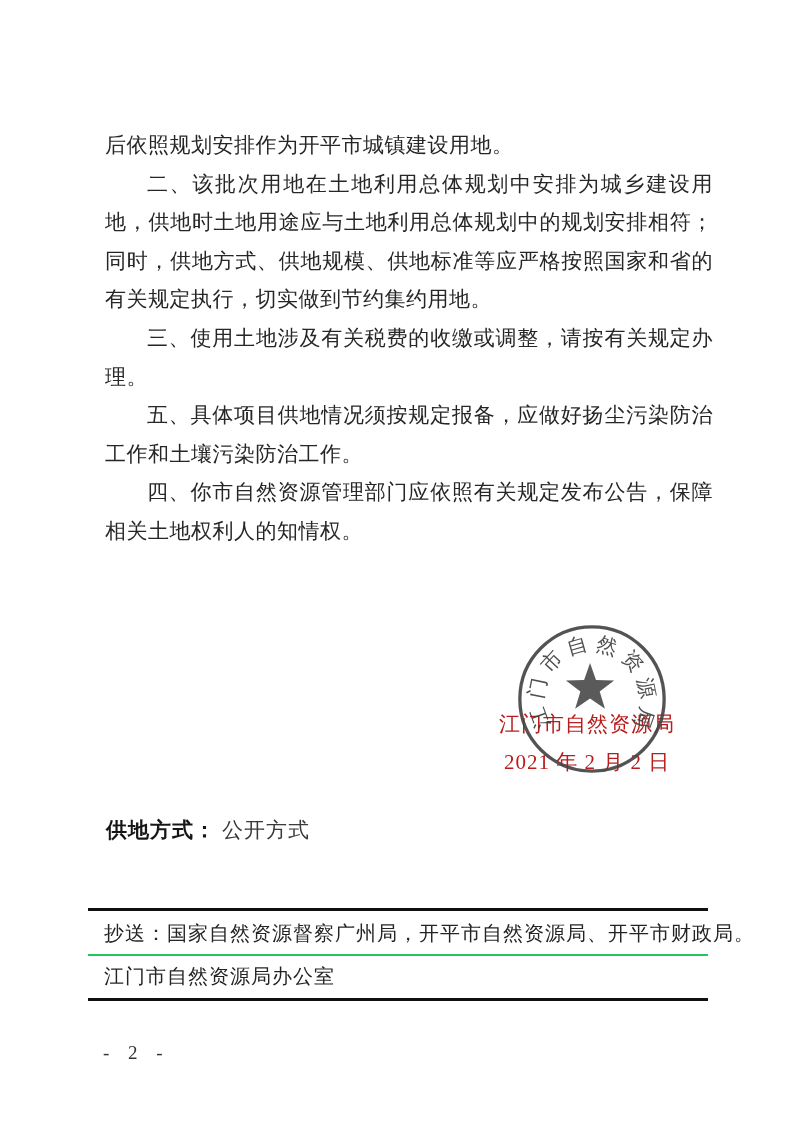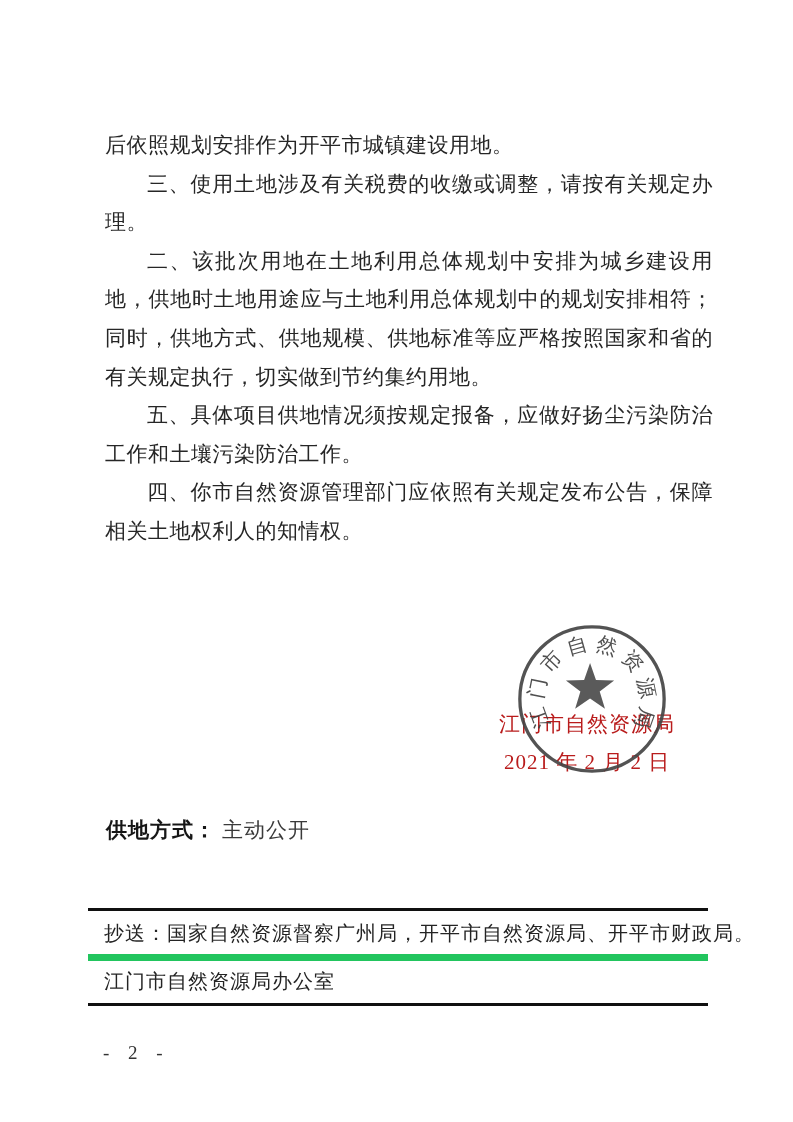--- a/index.html
+++ b/index.html
@@ -67,21 +67,21 @@
   .footer {
     position: absolute;
     left: 88px; top: 908px; width: 620px;
     border-top: 3px solid #101010;
     border-bottom: 3px solid #101010;
     font-size: 20px;
     color: #242424;
   }
   .footer .cc-row {
     padding: 9px 16px 7px 16px;
-    border-bottom: 7px solid #22c55e;
+    border-bottom: 2px solid #22c55e;
     letter-spacing: 1px;
     white-space: nowrap;
   }
   .footer .issue-row {
     display: flex;
     justify-content: space-between;
     align-items: flex-end;
     padding: 7px 16px 8px 16px;
     letter-spacing: 1px;
   }
@@ -95,22 +95,22 @@
     color: #333333;
   }
 </style>
 </head>
 <body>
 
 <div class="page">
 
   <div class="body-text">
     <p>后依照规划安排作为开平市城镇建设用地。</p>
+    <p class="indent">二、该批次用地在土地利用总体规划中安排为城乡建设用地，供地时土地用途应与土地利用总体规划中的规划安排相符；同时，供地方式、供地规模、供地标准等应严格按照国家和省的有关规定执行，切实做到节约集约用地。</p>
     <p class="indent">三、使用土地涉及有关税费的收缴或调整，请按有关规定办理。</p>
-    <p class="indent">二、该批次用地在土地利用总体规划中安排为城乡建设用地，供地时土地用途应与土地利用总体规划中的规划安排相符；同时，供地方式、供地规模、供地标准等应严格按照国家和省的有关规定执行，切实做到节约集约用地。</p>
     <p class="indent">五、具体项目供地情况须按规定报备，应做好扬尘污染防治工作和土壤污染防治工作。</p>
     <p class="indent">四、你市自然资源管理部门应依照有关规定发布公告，保障相关土地权利人的知情权。</p>
   </div>
 
   <div class="sign-name">江门市自然资源局</div>
   <div class="sign-date">2021 年 2 月 2 日</div>
 
   <div class="seal">
     <svg viewBox="0 0 160 160" xmlns="http://www.w3.org/2000/svg">
       <circle cx="80" cy="80" r="74" fill="none" stroke="#454545" stroke-width="3.4"></circle>
@@ -122,21 +122,21 @@
           <text x="0" y="0" text-anchor="middle" dominant-baseline="central" transform="translate(64.6 25.1) rotate(-15.7)" fill="#454545">自</text>
           <text x="0" y="0" text-anchor="middle" dominant-baseline="central" transform="translate(95.4 25.1) rotate(15.7)" fill="#454545">然</text>
           <text x="0" y="0" text-anchor="middle" dominant-baseline="central" transform="translate(121.8 41.2) rotate(47.1)" fill="#454545">资</text>
           <text x="0" y="0" text-anchor="middle" dominant-baseline="central" transform="translate(135.9 68.7) rotate(78.6)" fill="#454545">源</text>
           <text x="0" y="0" text-anchor="middle" dominant-baseline="central" transform="translate(133.6 99.5) rotate(110.0)" fill="#454545">局</text>
         </g>
     </svg>
   </div>
 
   <div class="disclosure">
-    <span class="label">供地方式：</span><span class="value">主动公开</span>
+    <span class="label">供地方式：</span><span class="value">公开方式</span>
   </div>
 
   <div class="footer">
     <div class="cc-row">抄送：国家自然资源督察广州局，开平市自然资源局、开平市财政局。</div>
     <div class="issue-row">
       <span>江门市自然资源局办公室</span>
     </div>
   </div>
 
   <div class="page-number">- 2 -</div>

